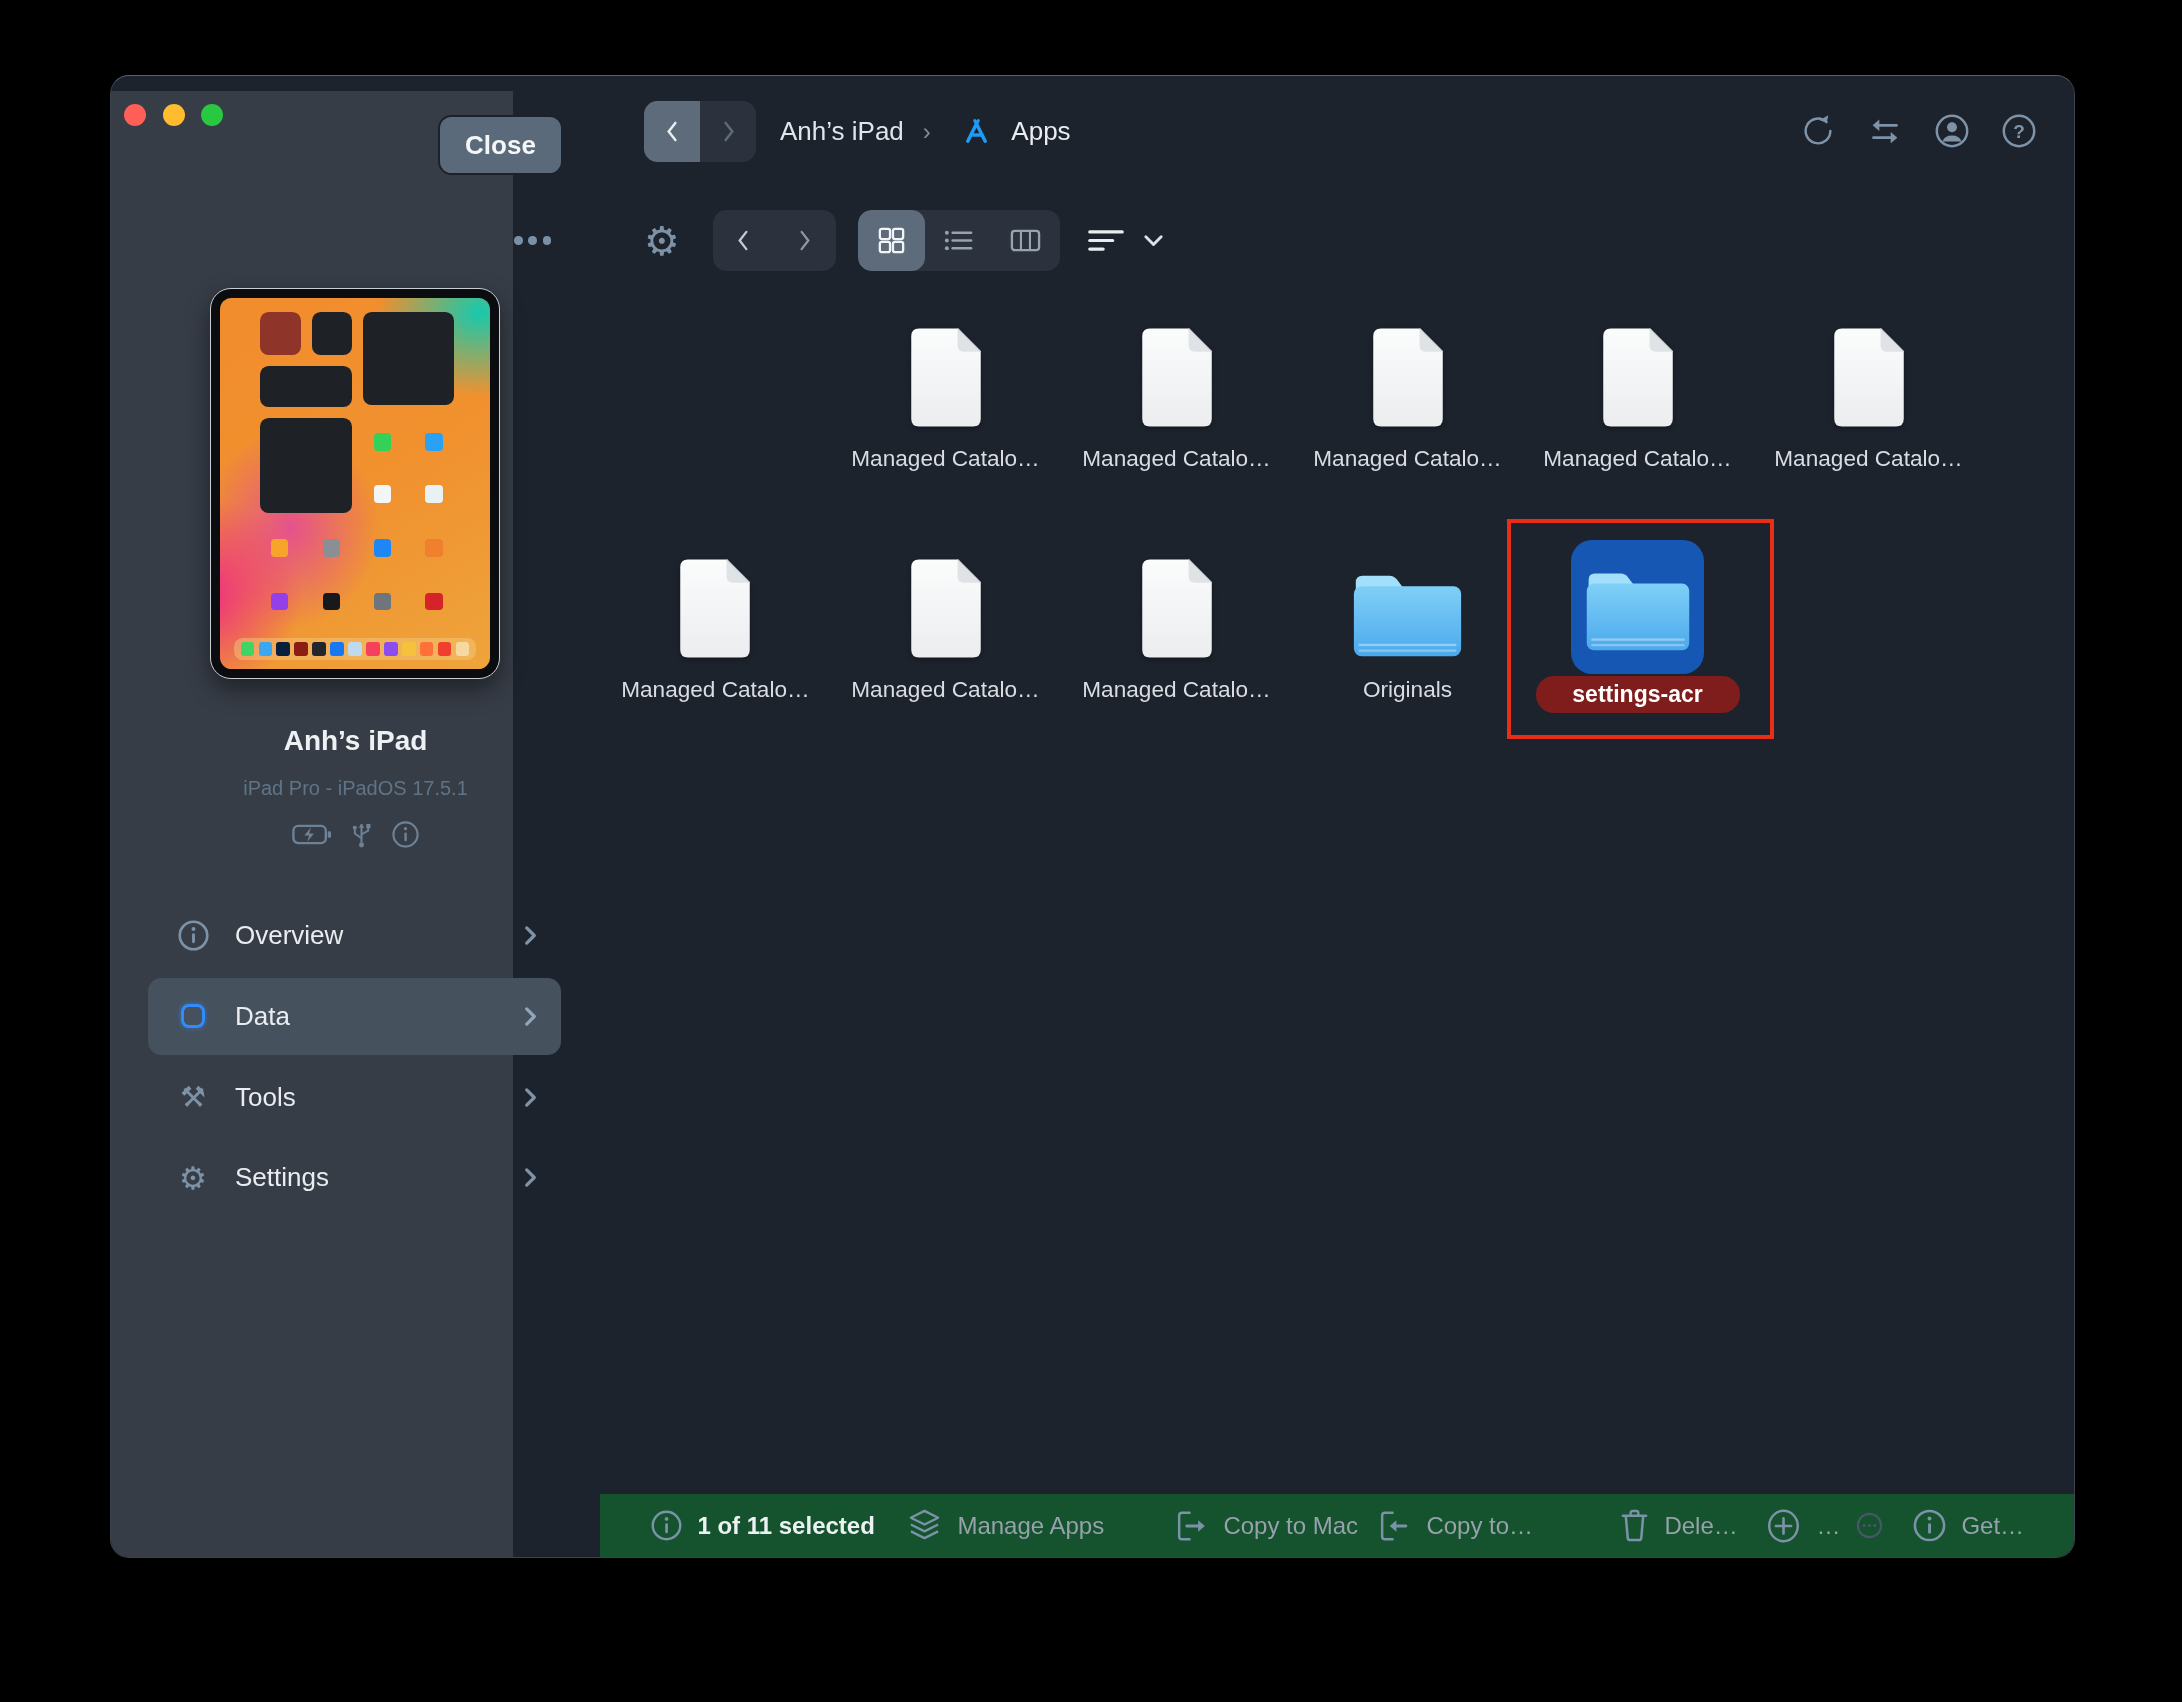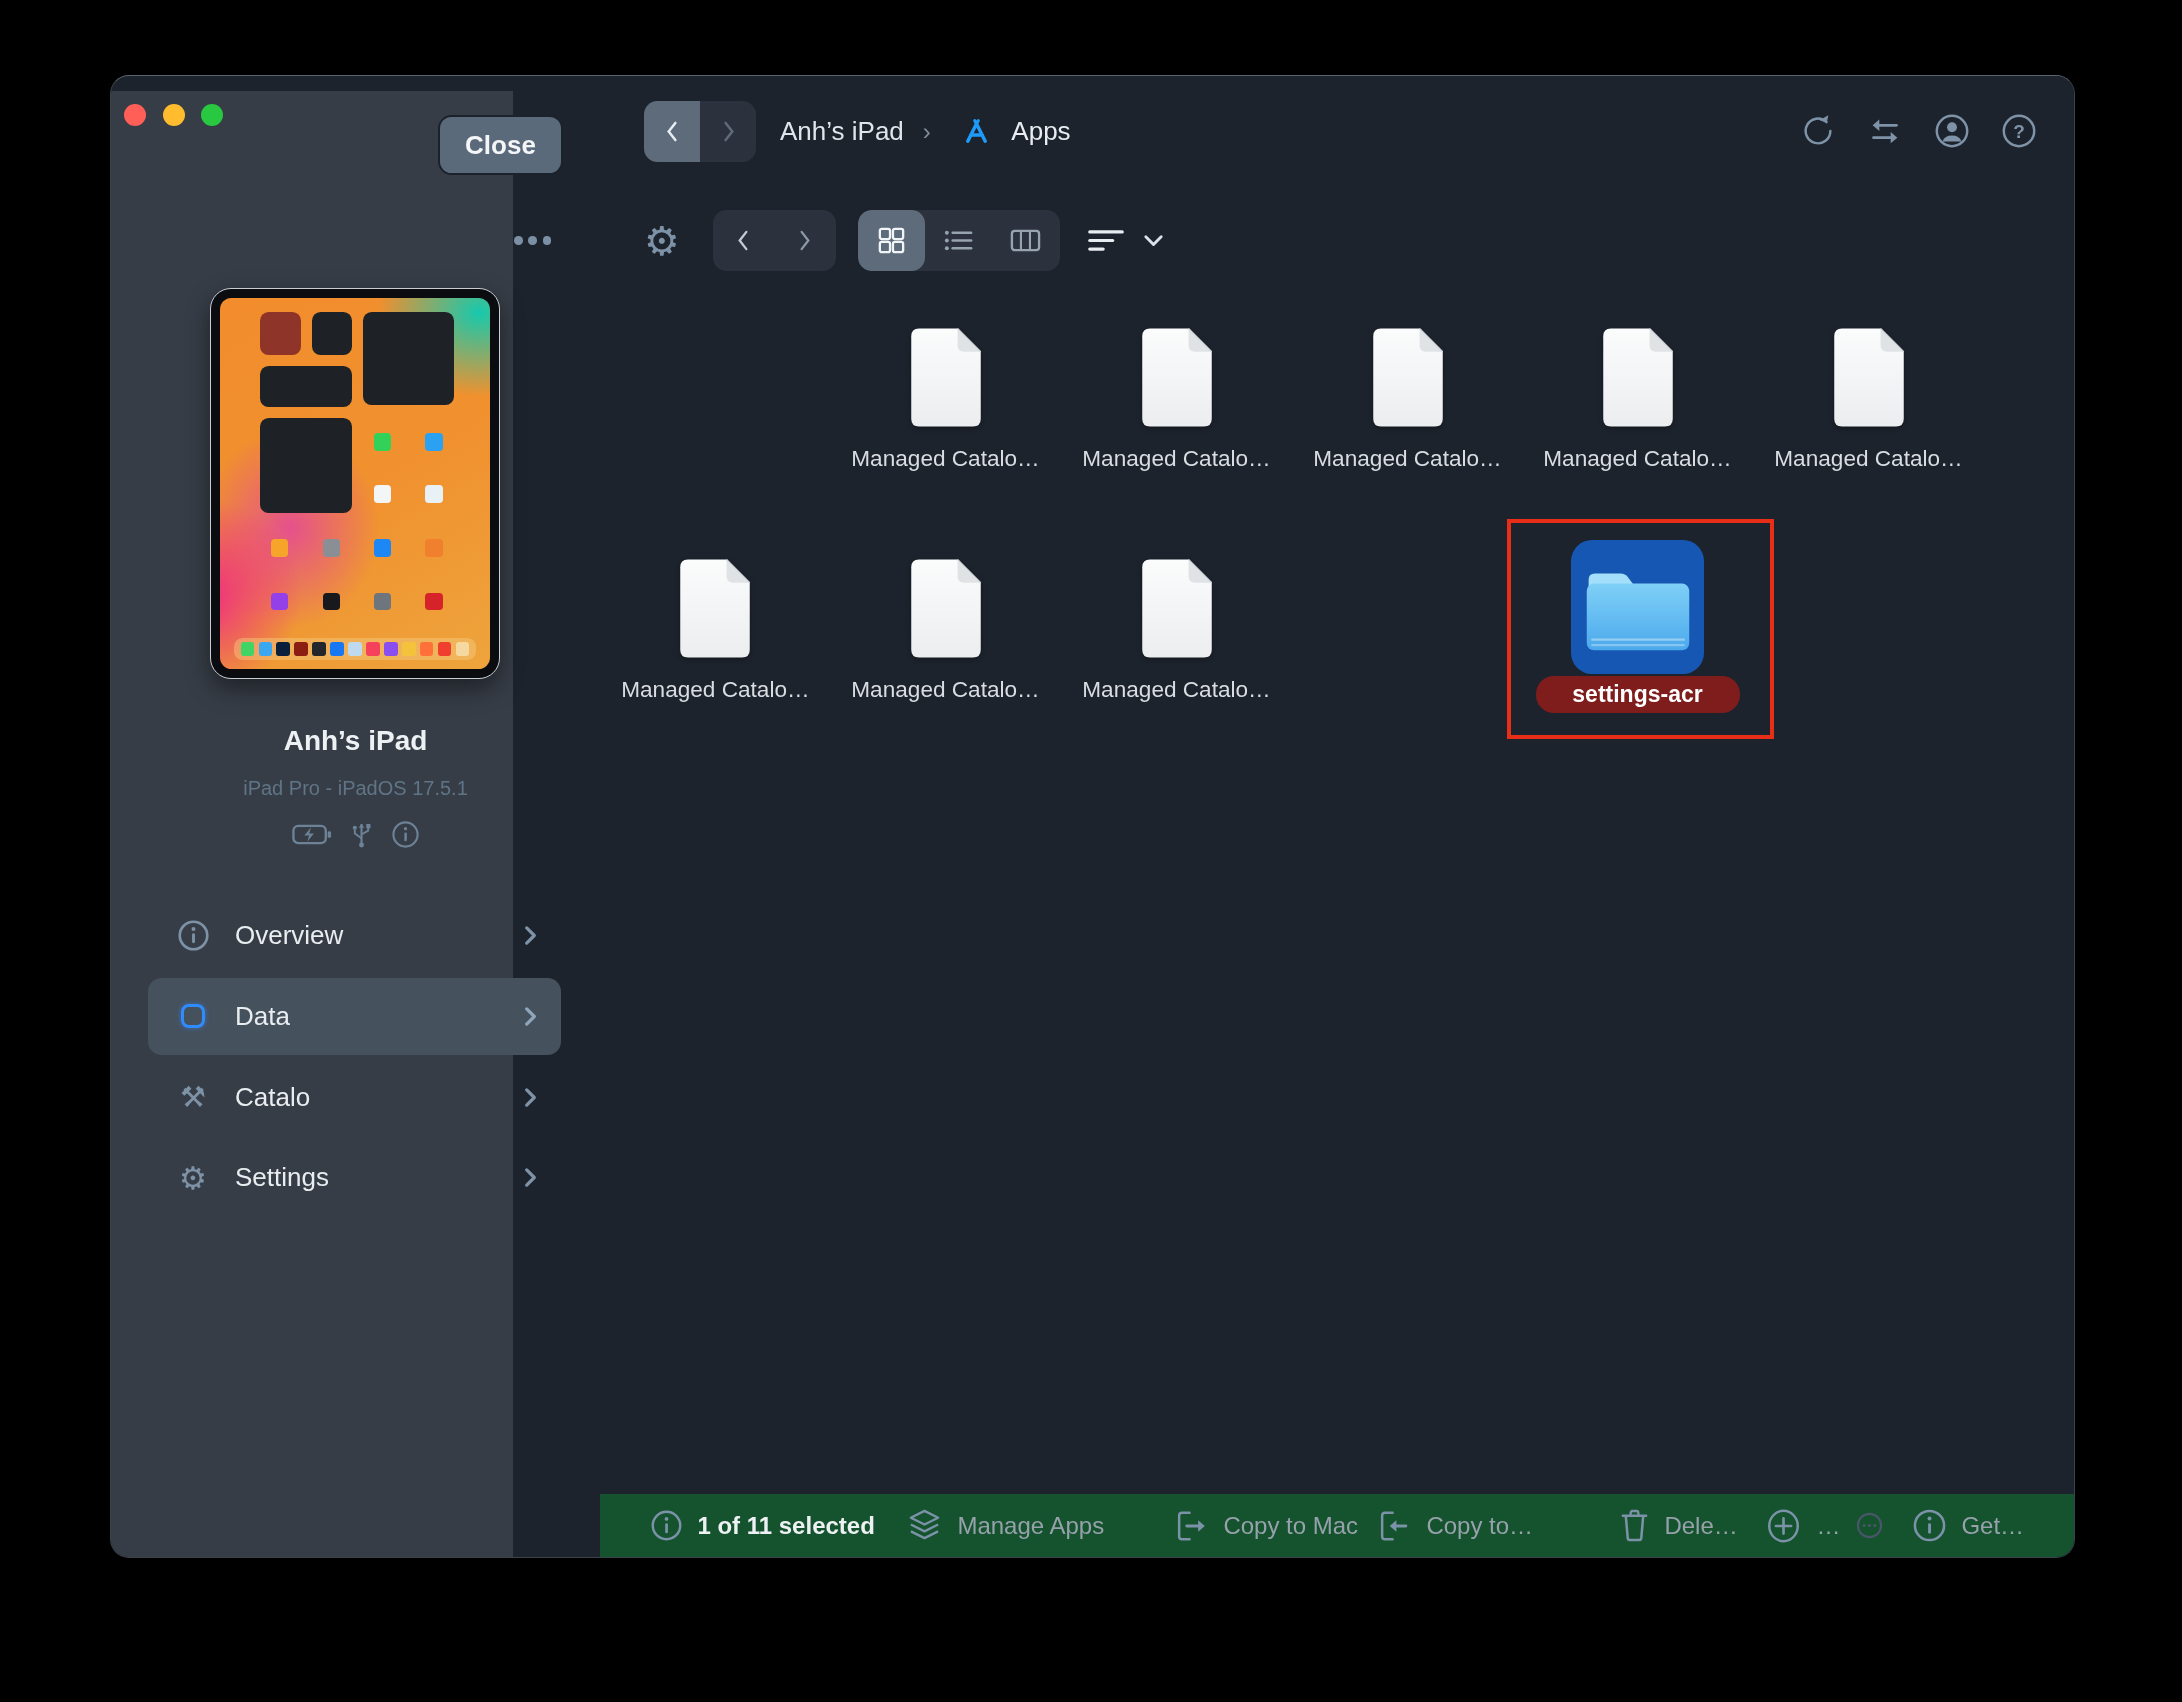--- a/index.html
+++ b/index.html
@@ -214,21 +214,21 @@
           </span>
         <span class="nav-lb">Data</span>
         <span class="nav-ch">
           <svg class="ic" width="19" height="27" viewBox="0 0 20 28">
               <path d="M6,6 L14,14 L6,22" fill="none" stroke="#8fa5ba" stroke-width="3.4" stroke-linecap="round" stroke-linejoin="round"></path>
             </svg>
           </span>
       </div>
       <div class="nav-row">
         <span class="nav-ic glyph" style="font-size:29px">⚒</span>
-        <span class="nav-lb">Catalo</span>
+        <span class="nav-lb">Tools</span>
         <span class="nav-ch">
           <svg class="ic" width="19" height="27" viewBox="0 0 20 28">
               <path d="M6,6 L14,14 L6,22" fill="none" stroke="#7e93a7" stroke-width="3.4" stroke-linecap="round" stroke-linejoin="round"></path>
             </svg>
           </span>
       </div>
       <div class="nav-row">
         <span class="nav-ic glyph" style="font-size:31px">⚙</span>
         <span class="nav-lb">Settings</span>
         <span class="nav-ch">
@@ -406,20 +406,28 @@
         <div class="flabel">Managed Catalo…</div>
       </div>
       <div class="cell" style="left:463px;top:476px">
         <div class="iconbox">
             <svg class="doc-svg" width="80" height="103" viewBox="0 0 62 80">
               <use href="#doc-icon"></use>
             </svg>
           </div>
         <div class="flabel">Managed Catalo…</div>
       </div>
+      <div class="cell" style="left:694px;top:476px">
+        <div class="iconbox">
+            <svg width="115" height="90" viewBox="0 0 120 94">
+              <use href="#folder-icon"></use>
+            </svg>
+          </div>
+        <div class="flabel">Originals</div>
+      </div>
       <div class="cell" style="left:924px;top:476px">
         <div class="sel-back"></div>
         <div class="iconbox">
             <svg width="110" height="86" viewBox="0 0 120 94" style="position:relative;margin-bottom:5.8px">
               <use href="#folder-icon"></use>
             </svg>
           </div>
         <div class="sel-pill">settings-acr</div>
       </div>
 

